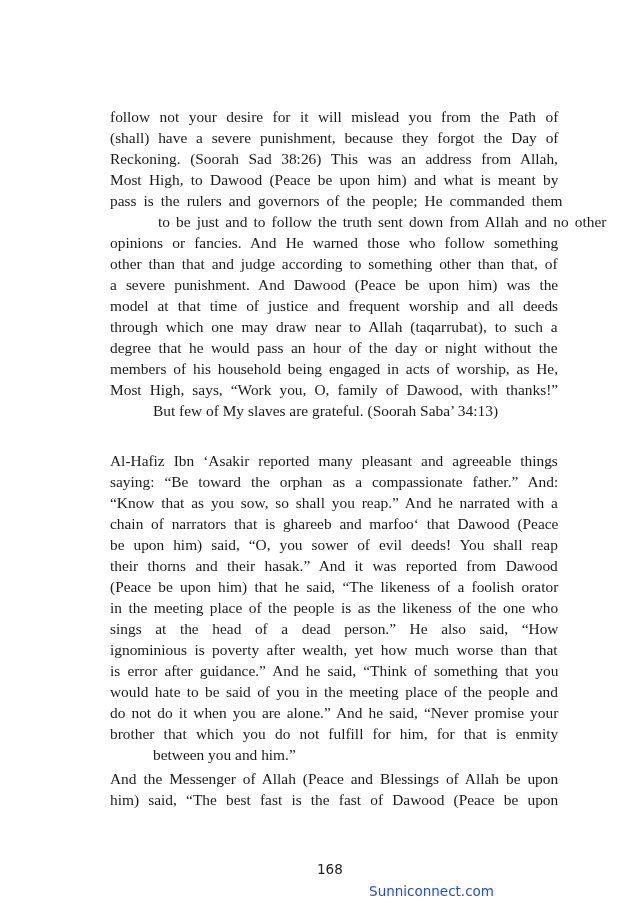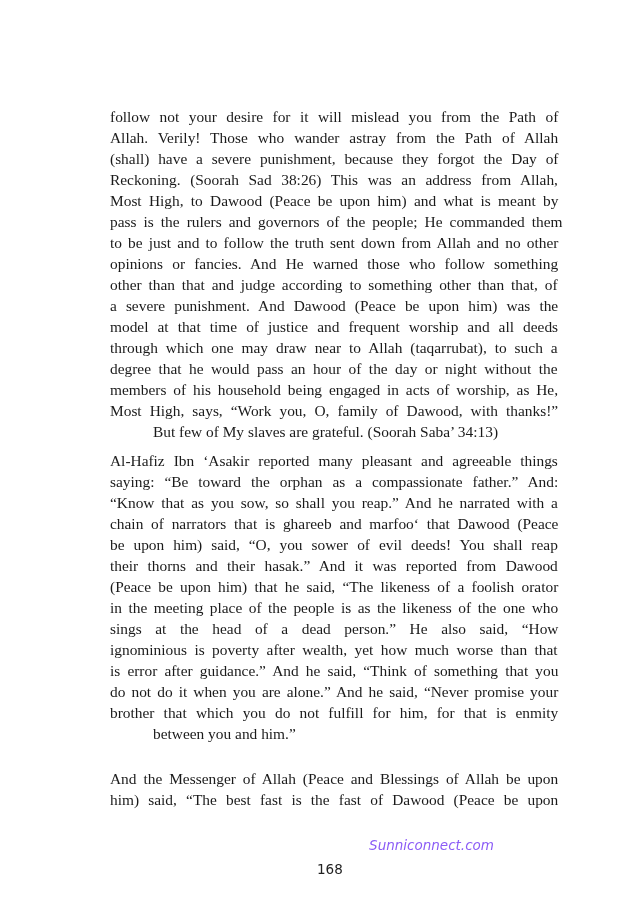--- a/index.html
+++ b/index.html
@@ -13,43 +13,42 @@
   .line {
     display: block; height: 21px; line-height: 21px;
     text-align: justify; text-align-last: justify;
     white-space: nowrap; overflow: visible;
   }
   .line.last { text-align-last: left; margin-left: 43px; }
   .p1 { top: 106px; }
   .p2 { top: 450px; }
   .p3 { top: 768px; }
   .watermark {
-    position: absolute; right: 85px; top: 837px;
+    position: absolute; right: 85px; top: 883px;
     font-family: "DejaVu Sans", "Liberation Sans", sans-serif;
-    font-size: 13.5px; color: #8b5cf6; font-style: italic;
+    font-size: 13.5px; color: #1d4ed8;
   }
   .page-number {
     position: absolute; left: 269px; top: 861px;
     font-family: "DejaVu Sans", "Liberation Sans", sans-serif;
     font-size: 13.5px; color: #222; margin-left: 48px;
   }
 </style>
 </head>
 <body>
 
 <div class="page">
 
   <div class="text-block p1" id="para0">
       <div class="line" style="white-space: nowrap; display: block; word-spacing: 5.58333px; text-align: left; text-align-last: left;">follow not your desire for it will mislead you from the Path of</div>
-      <div class="line" style="white-space: nowrap; display: block; word-spacing: 6.1px; text-align: left; text-align-last: left;">Allah. Verily! Those who wander astray from the Path of Allah</div>
       <div class="line" style="white-space: nowrap; display: block; word-spacing: 5px; text-align: left; text-align-last: left;">(shall) have a severe punishment, because they forgot the Day of</div>
       <div class="line" style="white-space: nowrap; display: block; word-spacing: 5.77778px; text-align: right; text-align-last: left;">Reckoning. (Soorah Sad 38:26) This was an address from Allah,</div>
       <div class="line" style="white-space: nowrap; display: block; word-spacing: 3.41667px; text-align: left; text-align-last: left;">Most High, to Dawood (Peace be upon him) and what is meant by</div>
       <div class="line" style="white-space: nowrap; display: block; word-spacing: 3.18182px; text-align: left; text-align-last: left;">pass is the rulers and governors of the people; He commanded them</div>
-      <div class="line" style="white-space: nowrap; display: block; word-spacing: 2.28571px; text-align: left; text-align-last: left;">to be just and to follow the truth sent down from Allah and no other</div>
+      <div class="line" style="white-space: nowrap; display: block; word-spacing: 2.28571px; text-align: left; text-align-last: left; margin-left: 48px;">to be just and to follow the truth sent down from Allah and no other</div>
       <div class="line" style="white-space: nowrap; display: block; word-spacing: 5.33333px; text-align: left; text-align-last: left;">opinions or fancies. And He warned those who follow something</div>
       <div class="line" style="white-space: nowrap; display: block; word-spacing: 3px; text-align: left; text-align-last: left;">other than that and judge according to something other than that, of</div>
       <div class="line" style="white-space: nowrap; display: block; word-spacing: 5.2px; text-align: left; text-align-last: left;">a severe punishment. And Dawood (Peace be upon him) was the</div>
       <div class="line" style="white-space: nowrap; display: block; word-spacing: 5.18182px; text-align: left; text-align-last: left;">model at that time of justice and frequent worship and all deeds</div>
       <div class="line" style="white-space: nowrap; display: block; word-spacing: 4.09091px; text-align: left; text-align-last: left;">through which one may draw near to Allah (taqarrubat), to such a</div>
       <div class="line" style="white-space: nowrap; display: block; word-spacing: 3.61538px; text-align: left; text-align-last: left;">degree that he would pass an hour of the day or night without the</div>
       <div class="line" style="white-space: nowrap; display: block; word-spacing: 3px; text-align: left; text-align-last: left;">members of his household being engaged in acts of worship, as He,</div>
       <div class="line" style="white-space: nowrap; display: block; word-spacing: 4.2px; text-align: left; text-align-last: left;">Most High, says, “Work you, O, family of Dawood, with thanks!”</div>
       <div class="line last">But few of My slaves are grateful. (Soorah Saba’ 34:13)</div>
     </div>
@@ -58,20 +57,21 @@
       <div class="line" style="white-space: nowrap; display: block; word-spacing: 6.11111px; text-align: left; text-align-last: left;">saying: “Be toward the orphan as a compassionate father.” And:</div>
       <div class="line" style="white-space: nowrap; display: block; word-spacing: 3px; text-align: left; text-align-last: left;">“Know that as you sow, so shall you reap.” And he narrated with a</div>
       <div class="line" style="white-space: nowrap; display: block; word-spacing: 3.9px; text-align: left; text-align-last: left;">chain of narrators that is ghareeb and marfoo‘ that Dawood (Peace</div>
       <div class="line" style="white-space: nowrap; display: block; word-spacing: 5.08333px; text-align: center; text-align-last: left;">be upon him) said, “O, you sower of evil deeds! You shall reap</div>
       <div class="line" style="white-space: nowrap; display: block; word-spacing: 5.5px; text-align: left; text-align-last: left;">their thorns and their hasak.” And it was reported from Dawood</div>
       <div class="line" style="white-space: nowrap; display: block; word-spacing: 3.41667px; text-align: left; text-align-last: left;">(Peace be upon him) that he said, “The likeness of a foolish orator</div>
       <div class="line" style="white-space: nowrap; display: block; word-spacing: 2.64286px; text-align: left; text-align-last: left;">in the meeting place of the people is as the likeness of the one who</div>
       <div class="line" style="white-space: nowrap; display: block; word-spacing: 9.72727px; text-align: left; text-align-last: left;">sings at the head of a dead person.” He also said, “How</div>
       <div class="line" style="white-space: nowrap; display: block; word-spacing: 3.6px; text-align: left; text-align-last: left;">ignominious is poverty after wealth, yet how much worse than that</div>
       <div class="line" style="white-space: nowrap; display: block; word-spacing: 3.27273px; text-align: left; text-align-last: left;">is error after guidance.” And he said, “Think of something that you</div>
+      <div class="line" style="white-space: nowrap; display: block; word-spacing: 2.5px; text-align: left; text-align-last: left;">would hate to be said of you in the meeting place of the people and</div>
       <div class="line" style="white-space: nowrap; display: block; word-spacing: 2.23077px; text-align: left; text-align-last: left;">do not do it when you are alone.” And he said, “Never promise your</div>
       <div class="line" style="white-space: nowrap; display: block; word-spacing: 5.33333px; text-align: left; text-align-last: left;">brother that which you do not fulfill for him, for that is enmity</div>
       <div class="line last">between you and him.”</div>
     </div>
   <div class="text-block p3" id="para2">
       <div class="line" style="white-space: nowrap; display: block; word-spacing: 3.09091px; text-align: left; text-align-last: left;">And the Messenger of Allah (Peace and Blessings of Allah be upon</div>
       <div class="line" style="white-space: nowrap; display: block; word-spacing: 5.33333px; text-align: left; text-align-last: left;">him) said, “The best fast is the fast of Dawood (Peace be upon</div>
     </div>
 
   <div class="watermark">Sunniconnect.com</div>

